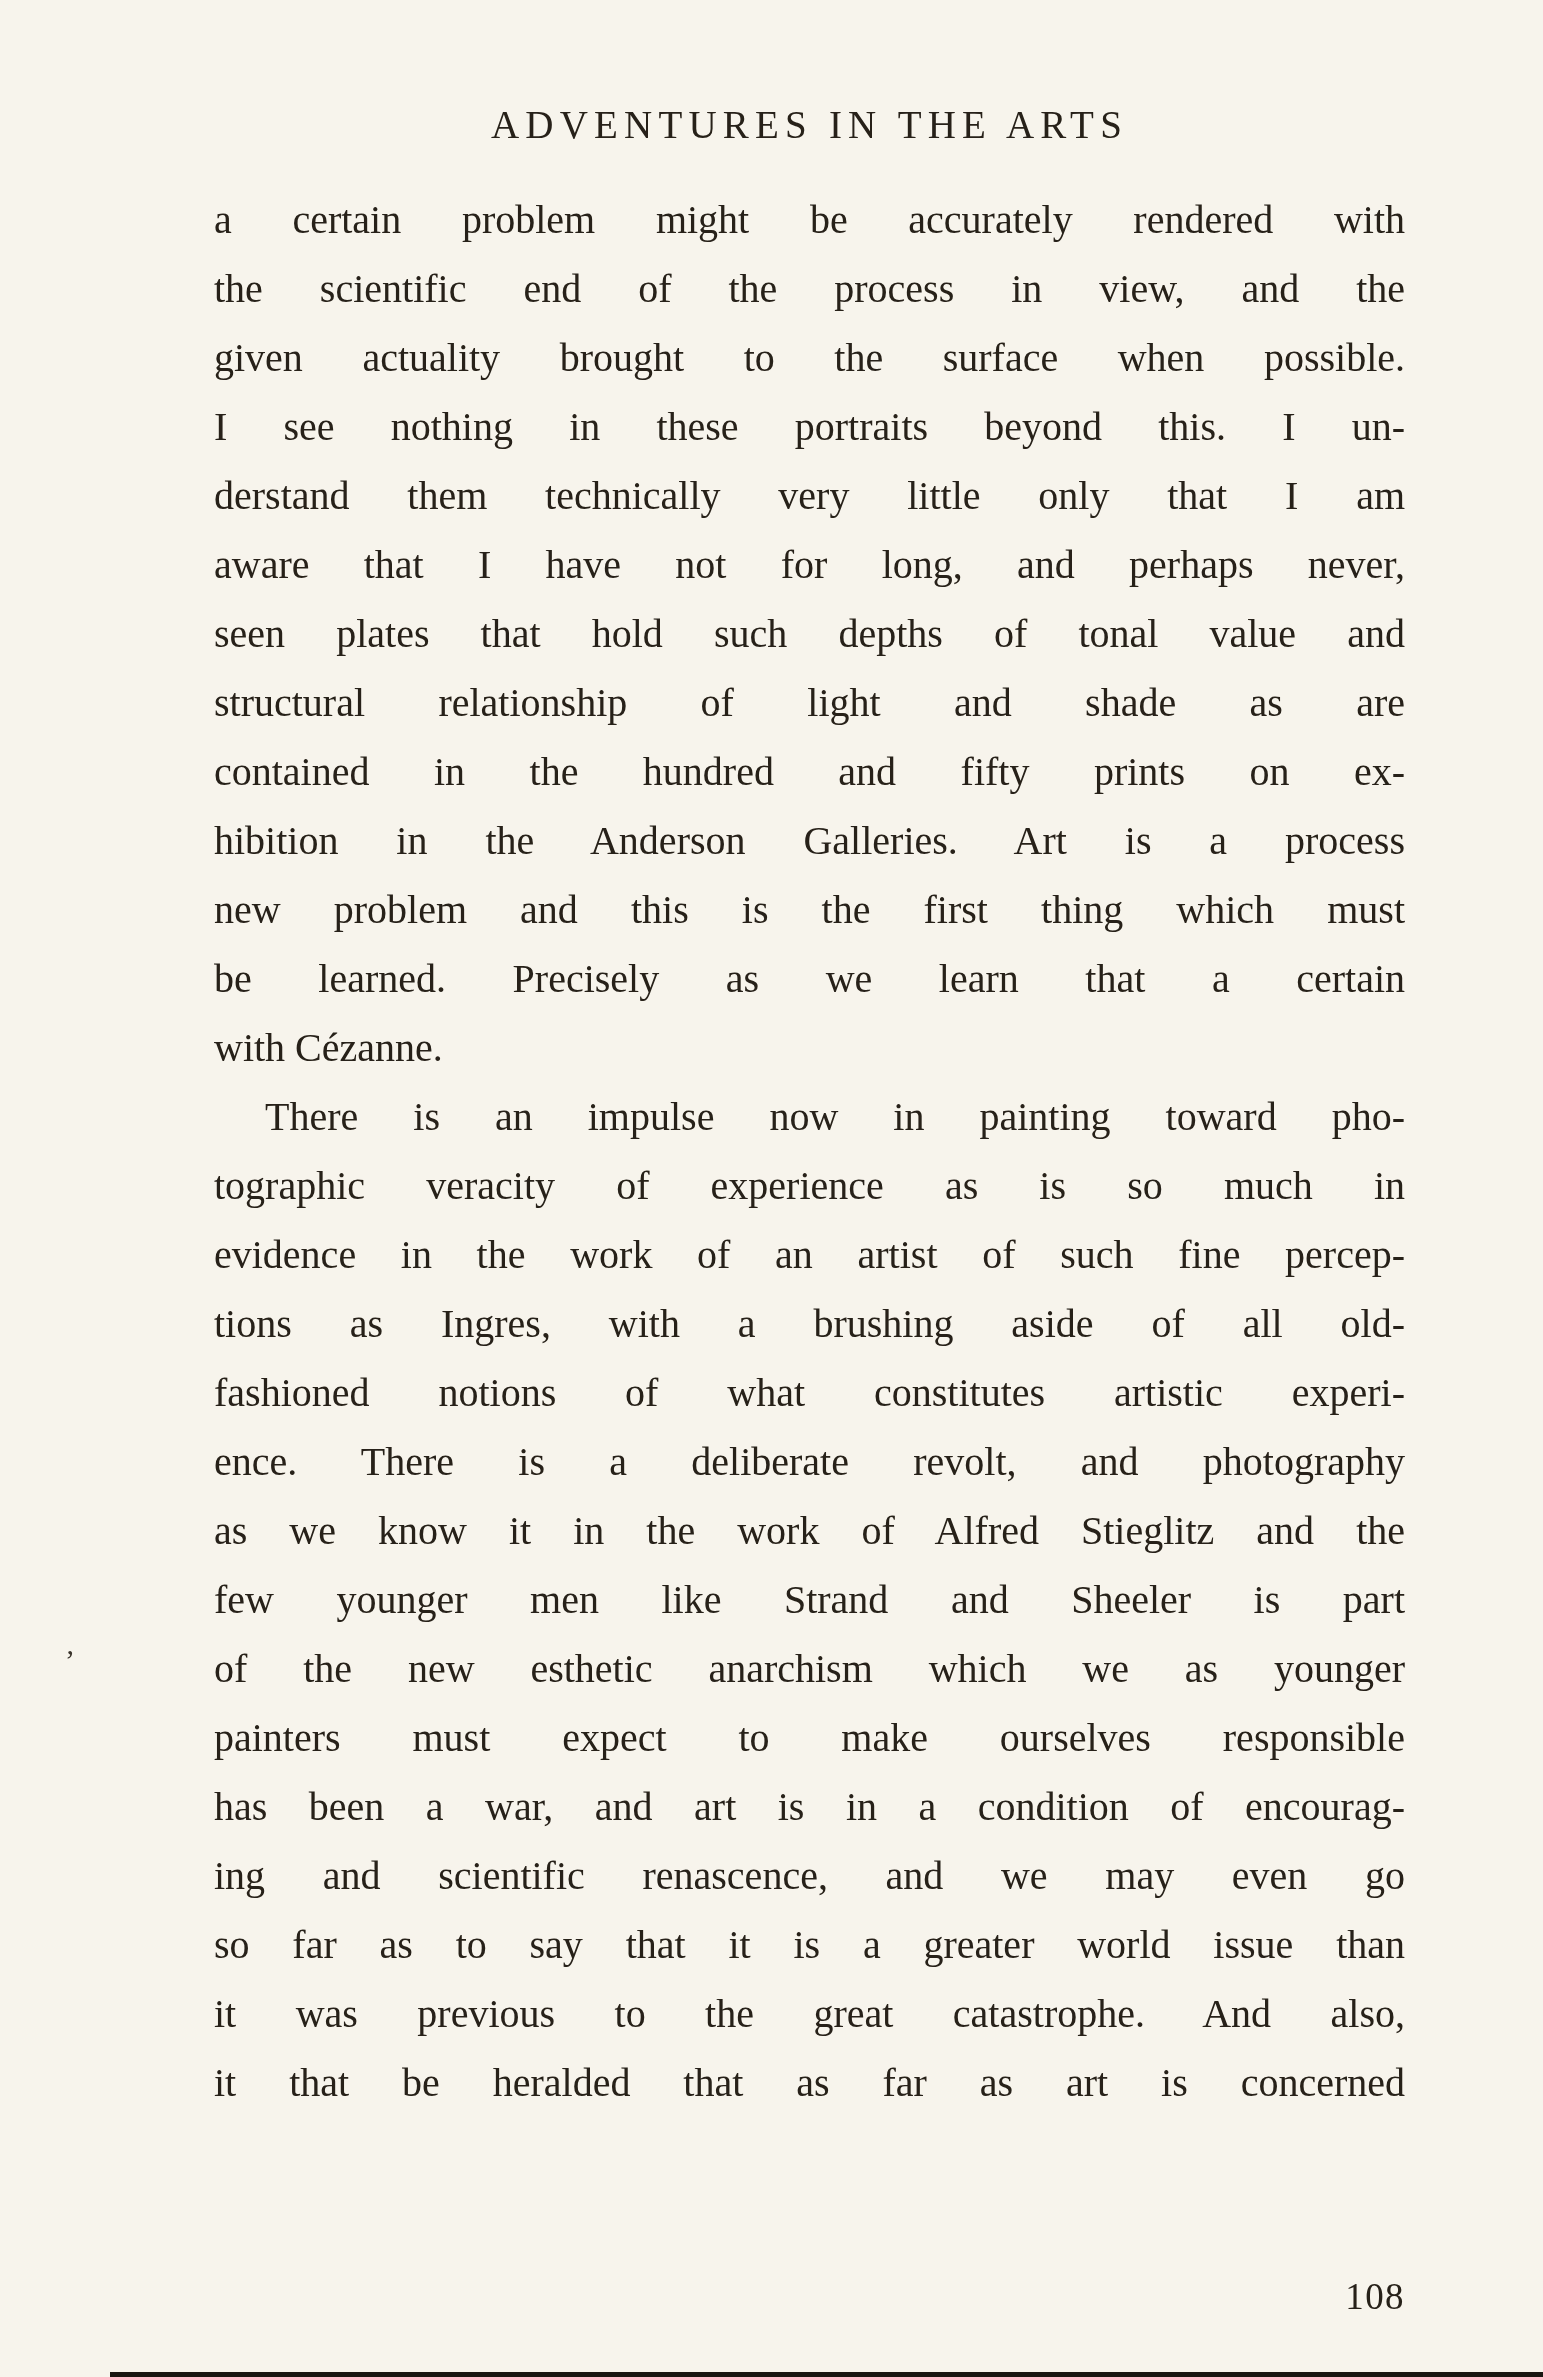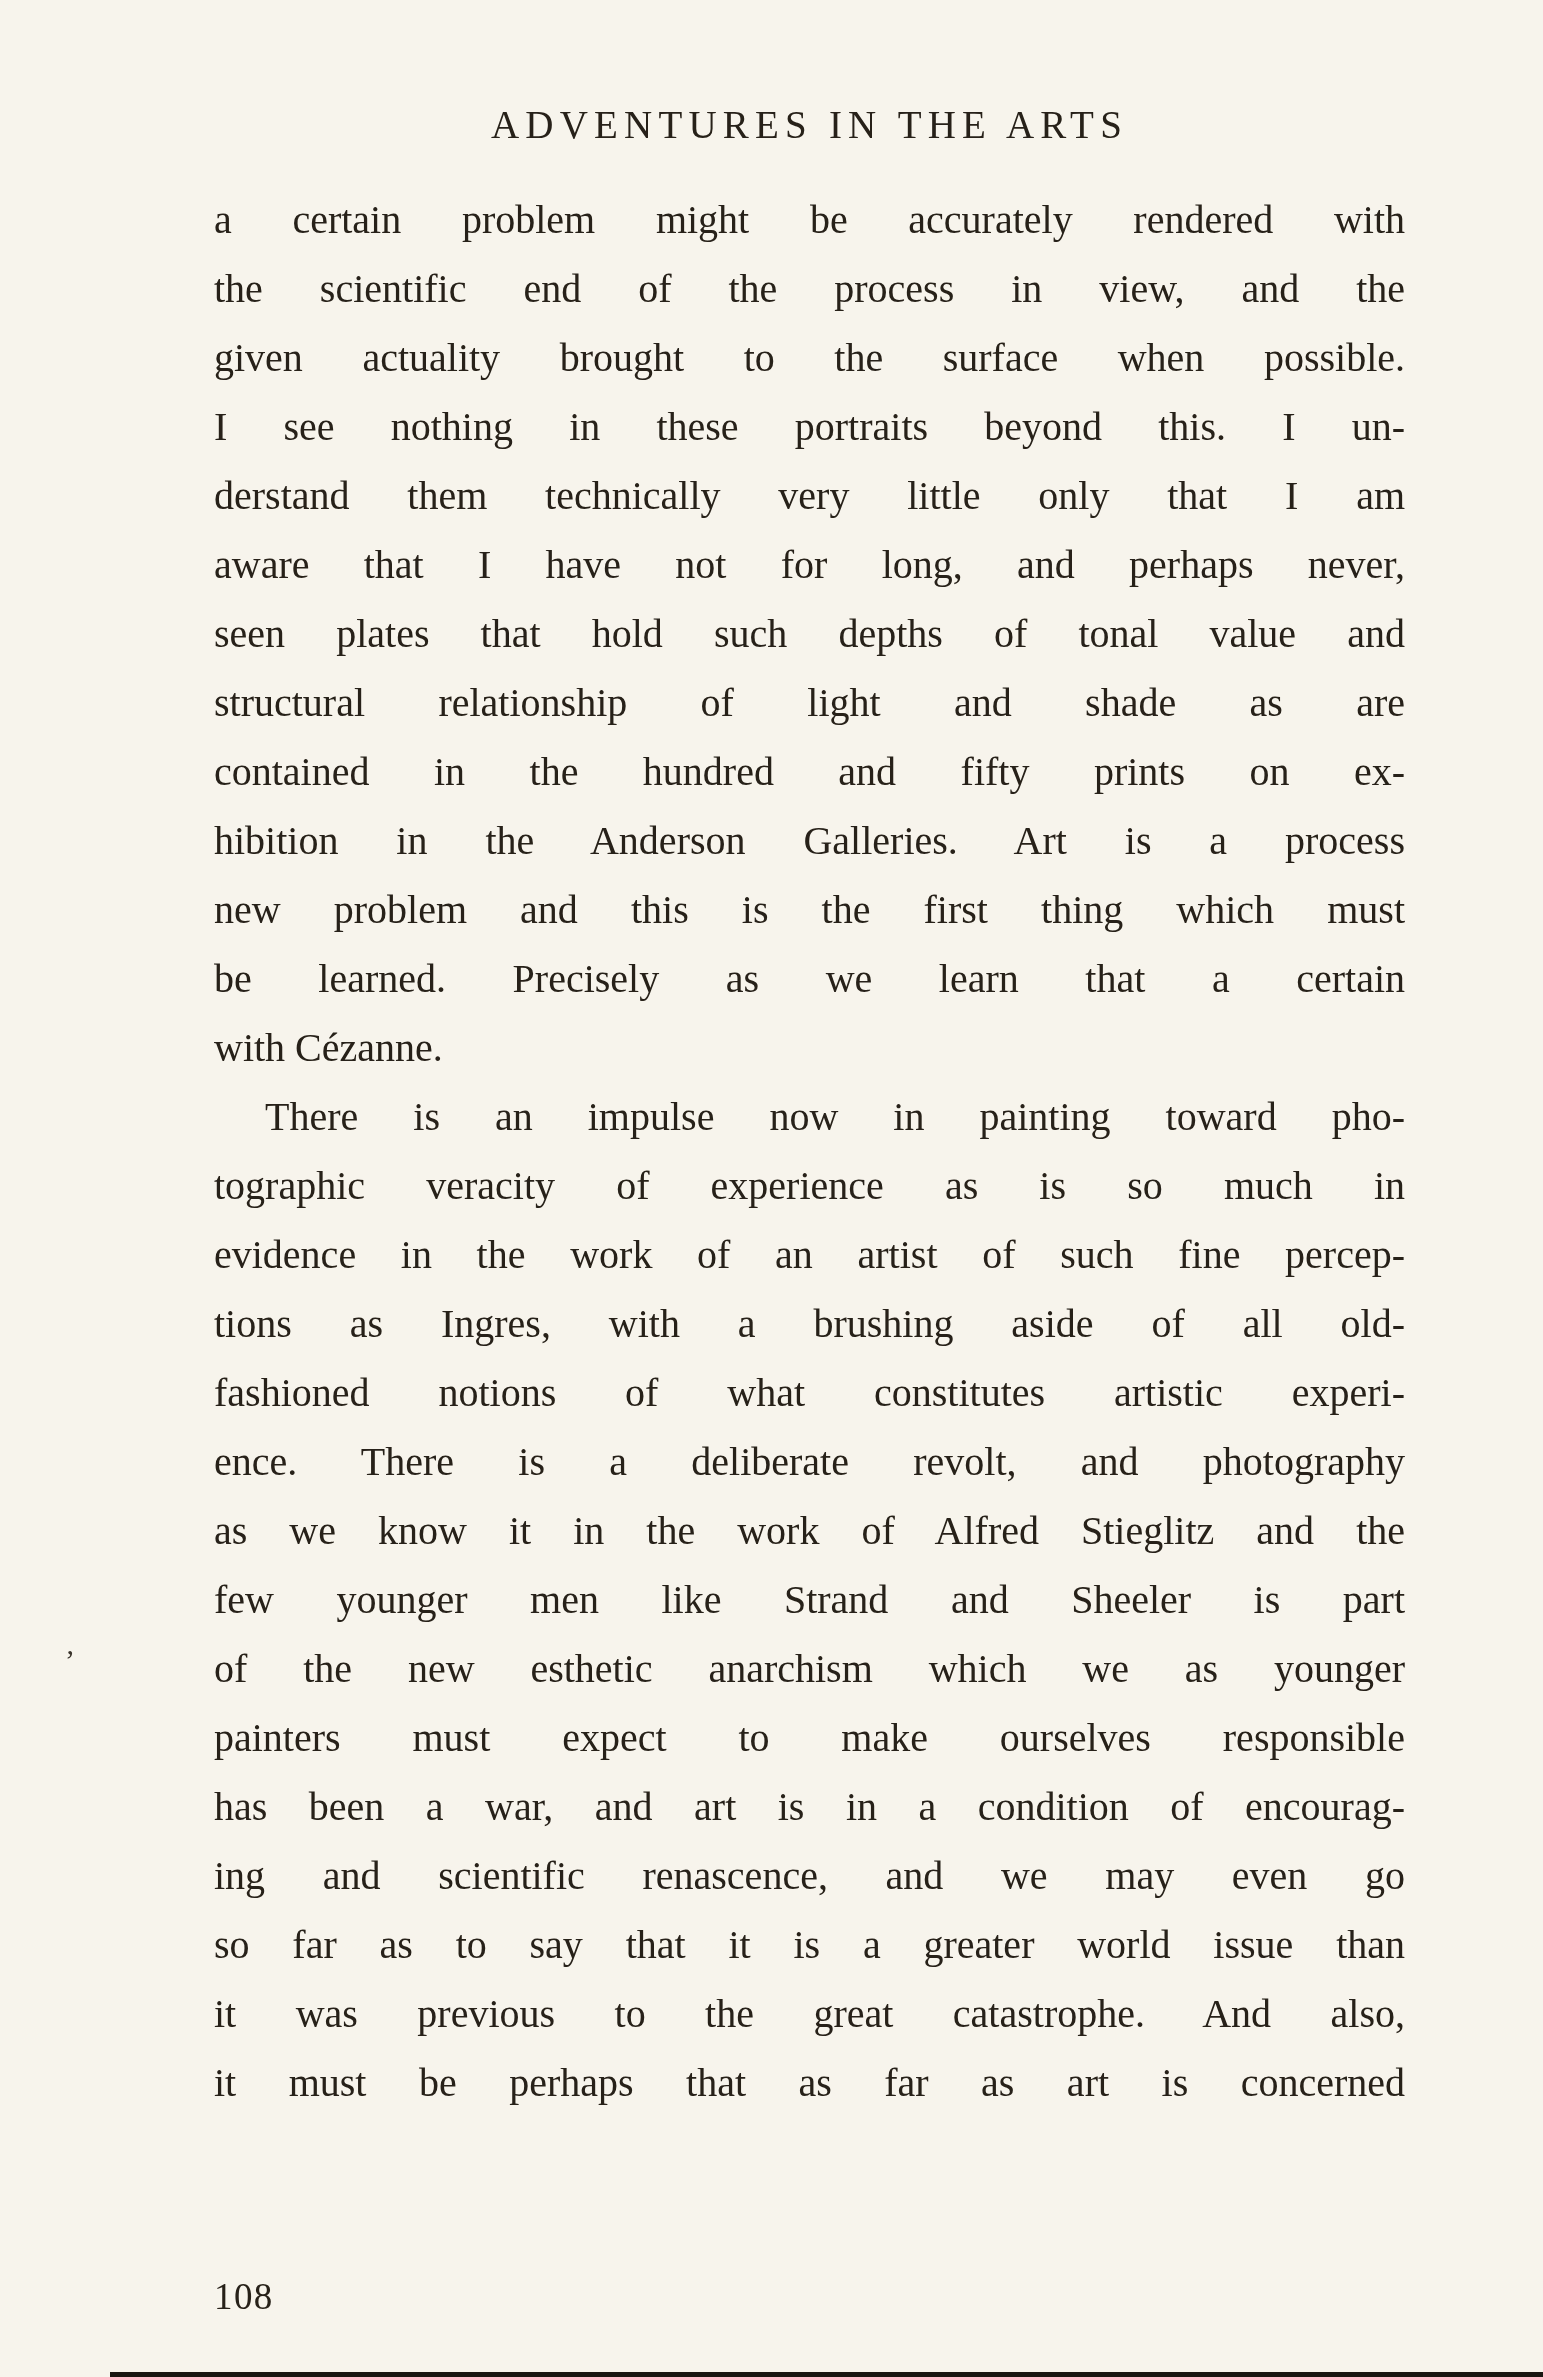--- a/index.html
+++ b/index.html
@@ -51,21 +51,21 @@
     -moz-text-align-last: left;
   }
   .line.indent {
     text-indent: 51px;
   }
   .page-number {
     position: absolute;
     top: 2275px;
     left: 214px;
     width: 1191px;
-    text-align: left;
+    text-align: right;
     font-size: 37px;
     letter-spacing: 1.4px;
   }
   .stray-mark {
     position: absolute;
     top: 1643px;
     left: 65px;
     font-size: 30px;
     color: #3a342c;
   }
@@ -107,20 +107,20 @@
       <div class="line">fashioned notions of what constitutes artistic experi-</div>
       <div class="line">ence. There is a deliberate revolt, and photography</div>
       <div class="line">as we know it in the work of Alfred Stieglitz and the</div>
       <div class="line">few younger men like Strand and Sheeler is part</div>
       <div class="line">of the new esthetic anarchism which we as younger</div>
       <div class="line">painters must expect to make ourselves responsible</div>
       <div class="line">has been a war, and art is in a condition of encourag-</div>
       <div class="line">ing and scientific renascence, and we may even go</div>
       <div class="line">so far as to say that it is a greater world issue than</div>
       <div class="line">it was previous to the great catastrophe. And also,</div>
-      <div class="line">it must be perhaps that as far as art is concerned</div>
+      <div class="line">it that be heralded that as far as art is concerned</div>
     </div>
 
   <div class="page-number">108</div>
 
   <div class="scan-edge-bottom"></div>
 </div>
 
 
 </body></html>

